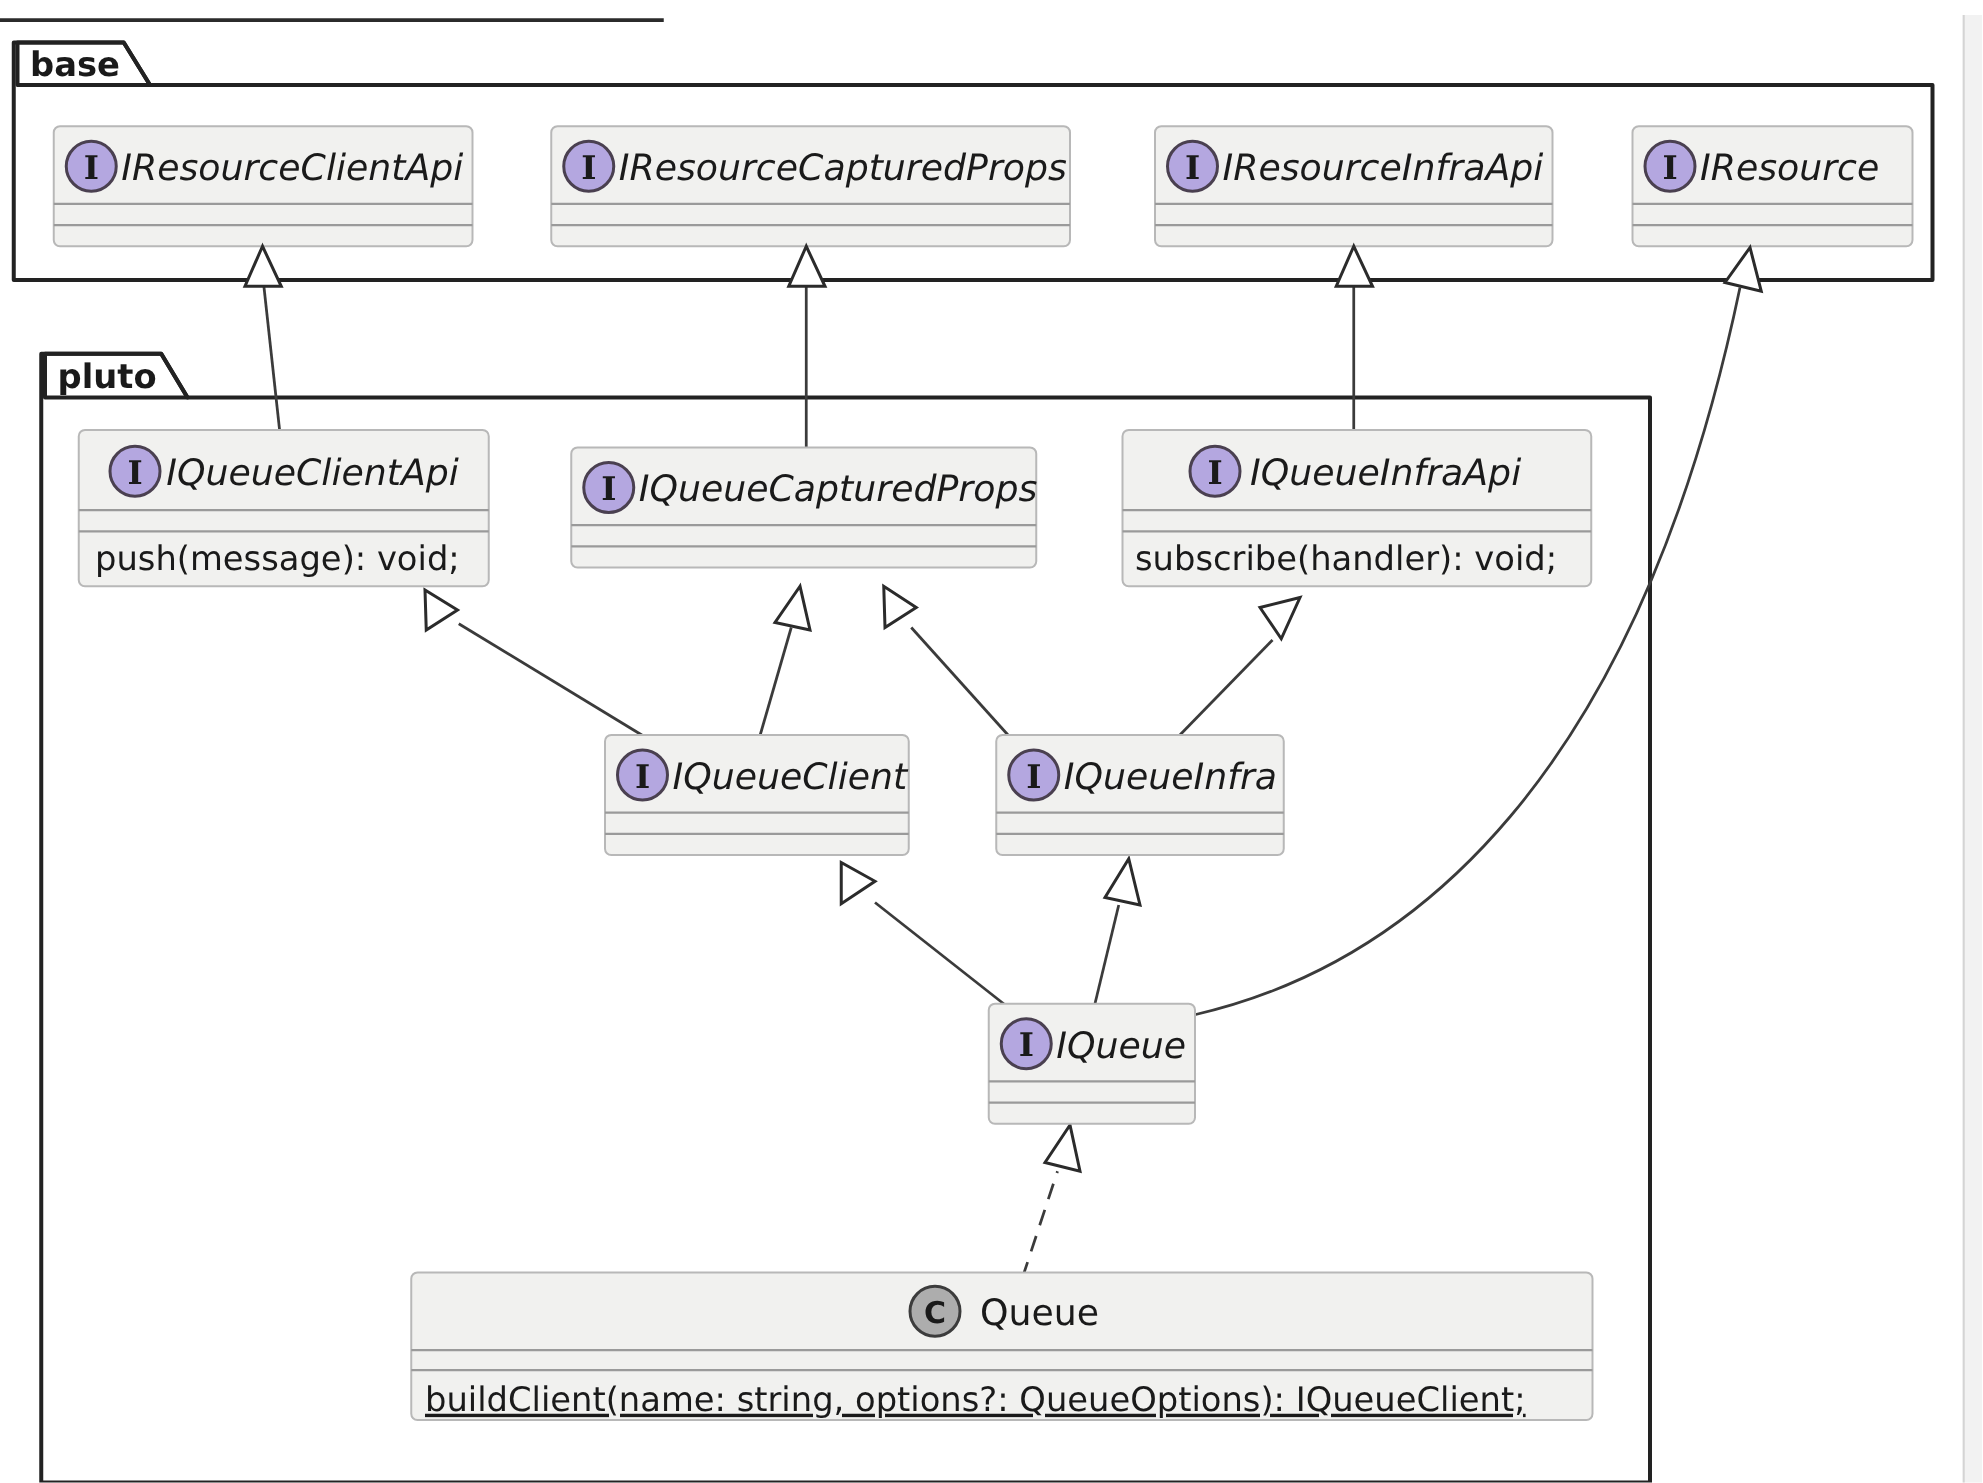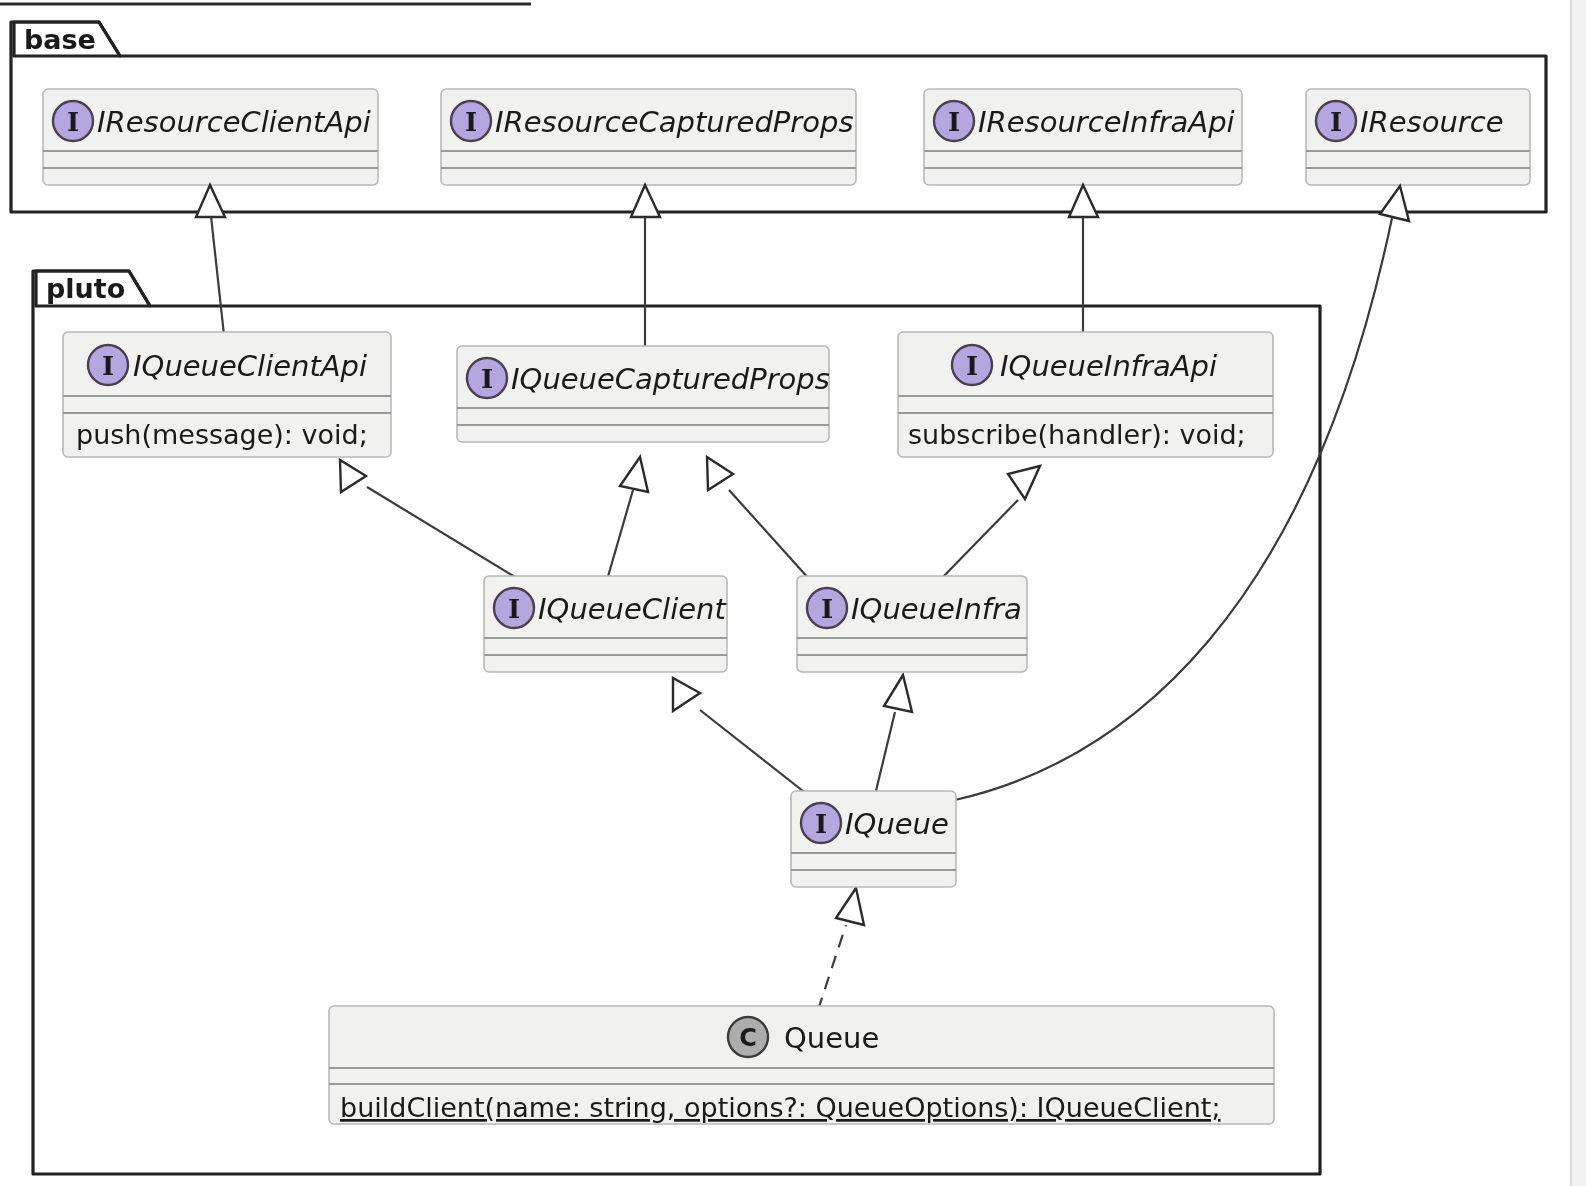--- a/index.html
+++ b/index.html
@@ -10,21 +10,21 @@
   body {
     width: 1586px;
     height: 1186px;
     overflow: hidden;
     font-family: "DejaVu Sans", sans-serif;
     position: relative;
   }
   #diagram-root {
     position: absolute;
     left: 0;
-    top: 0;
+    top: 12px;
     width: 1586px;
     height: 858px;
   }
   svg.uml {
     display: block;
   }
   .pkg-border {
     fill: none;
     stroke: #222222;
     stroke-width: 3.2;

